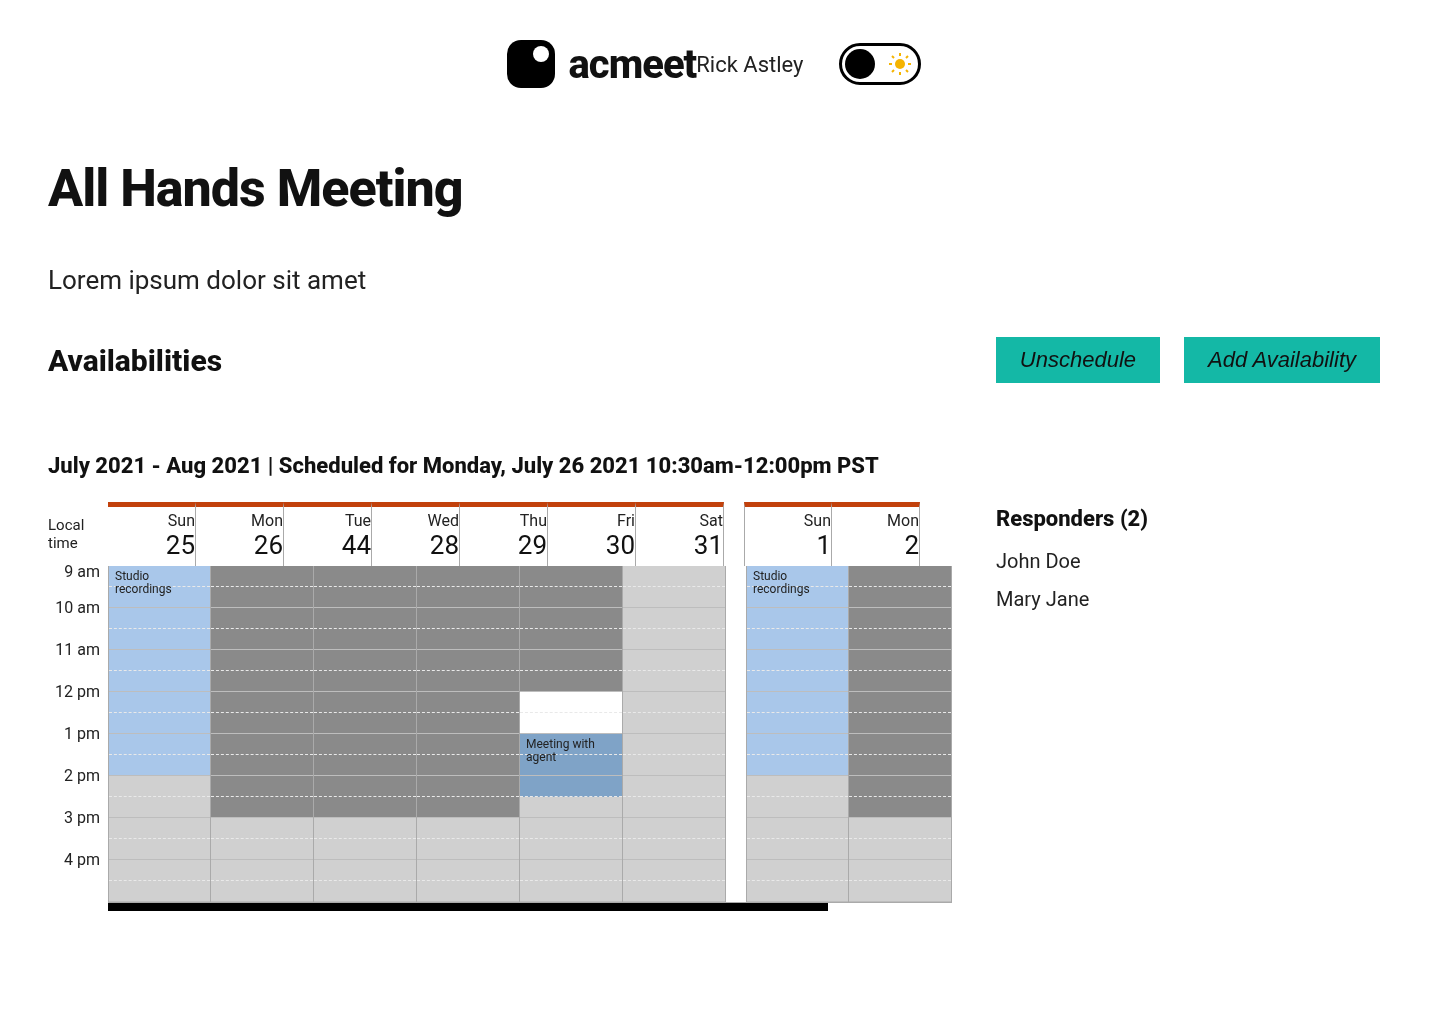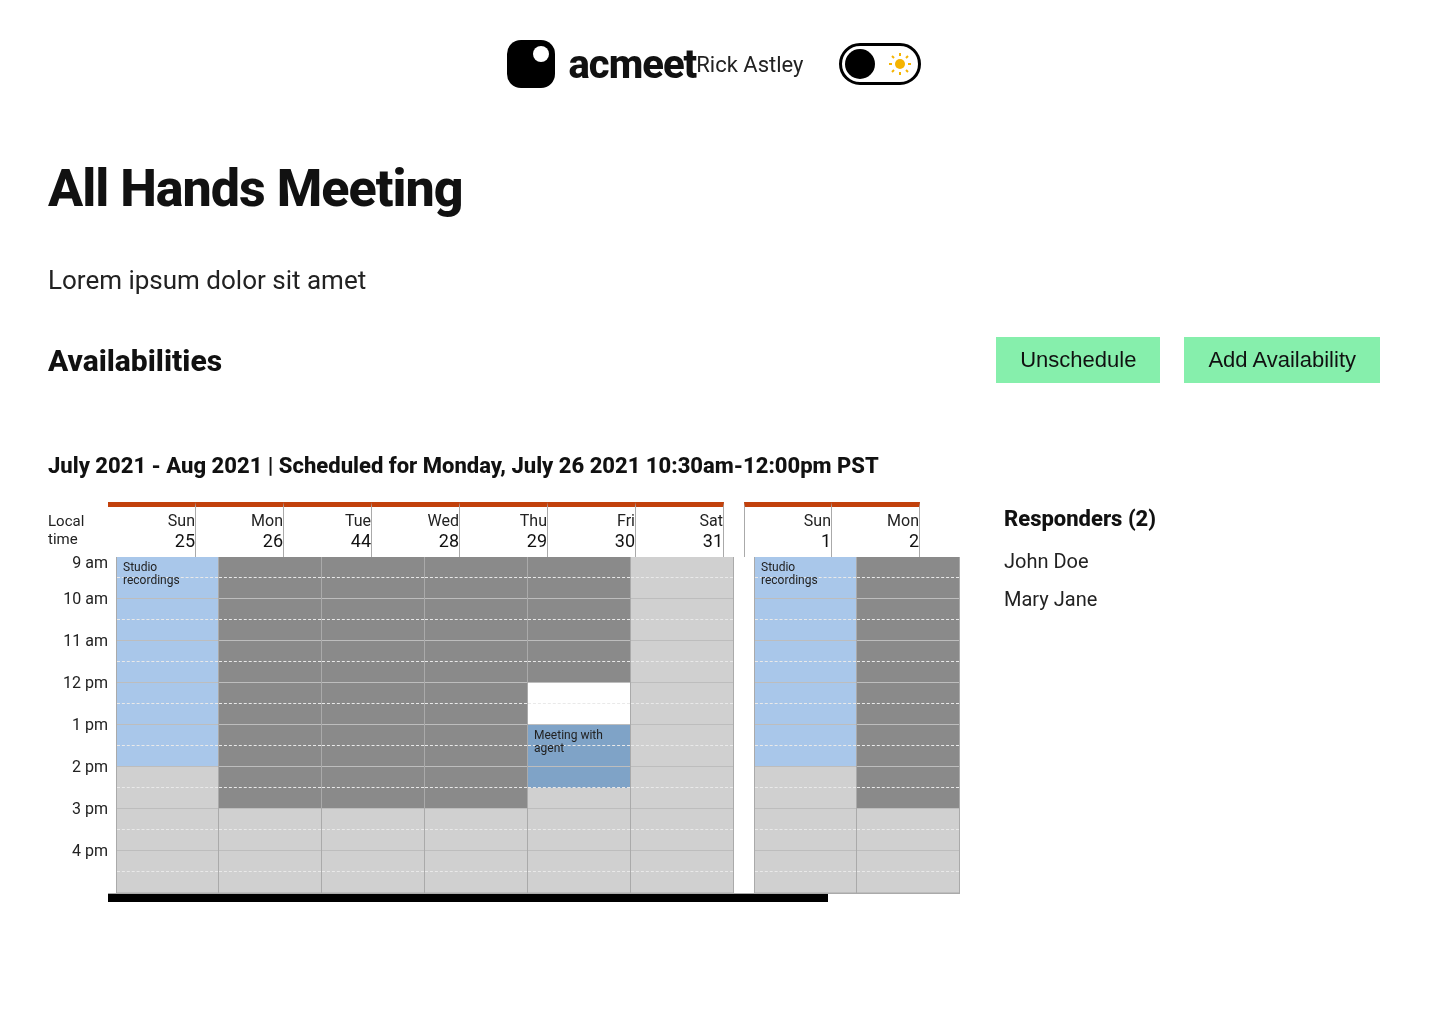--- a/index.html
+++ b/index.html
@@ -17,40 +17,40 @@
   .theme-toggle { width: 82px; height: 42px; border-radius: 21px; border: 3px solid #000; background: #fff; position: relative; cursor: pointer; }
   .theme-knob { position: absolute; left: 3px; top: 3px; width: 30px; height: 30px; border-radius: 50%; background: #000; }
   .theme-sun { position: absolute; right: 6px; top: 6px; width: 24px; height: 24px; }
 
   
   .page-title { font-size: 52px; font-weight: 800; letter-spacing: -1px; margin-bottom: 46px;}
   .page-subtitle { font-size: 26px; color: #222; margin-bottom: 42px;}
   .section-row { display: flex; align-items: center; justify-content: space-between; margin-bottom: 70px;}
   .section-title { font-size: 30px; font-weight: 800; }
   .section-actions { display: flex; gap: 24px; }
-  .btn { background: #86efac; color: #111; font-size: 22px; padding: 10px 24px; border: none; cursor: pointer; }
+  .btn { background: #14b8a6; color: #111; font-size: 22px; padding: 10px 24px; border: none; cursor: pointer; font-style: italic; }
 
   .schedule-label { font-size: 22px; font-weight: 800; margin-bottom: 24px; }
 
   
   .main-area { display: flex; gap: 44px; }
 
   
   .grid-wrap { flex: 0 0 auto; }
   .day-header-row { display: flex; }
   .time-col-spacer { display:flex; flex-direction: column; align-items:flex-end; justify-content:center; padding-right:8px; font-size:15px; color:#222; }
   .time-col-spacer, .time-label { width: 60px; }
   .day-header { width: 88px; text-align: right; padding: 4px 0 6px 0; border-top:5px solid #c2410c; border-right:1px solid #aaa;}
   .day-header:first-of-type { border-left:1px solid #aaa; }
   .day-dow { font-size: 16px; color: #222; }
-  .day-num { font-size: 18px; color: #111; }
+  .day-num { font-size: 26px; color: #111; }
   .day-gap { width: 20px; border-top:1px solid transparent; }
 
   .grid-body { display: flex; position: relative; }
-  .time-labels { display: flex; flex-direction: column; width: 60px; margin-left: 8px; }
+  .time-labels { display: flex; flex-direction: column; width: 60px; }
   .time-label { height: 42px; text-align: right; padding-right: 8px; font-size: 16px; color: #222; position: relative; top:-10px;}
   .time-label:first-child { top: -4px; }
 
   .cols { display: flex; position: relative; }
   .day-col { width: 103px; display: flex; flex-direction: column; border-right:1px solid #aaa; position:relative; }
   .day-col:first-child { border-left:1px solid #aaa; }
   .col-gap { width:20px; display:flex; flex-direction:column; }
   .slot { height: 21px; background: #d0d0d0; border-bottom: 1px dashed #e9e9e9; }
   .slot.solid-b { border-bottom: 1px solid #bdbdbd; }
   .slot.dark { background: #8a8a8a; }

